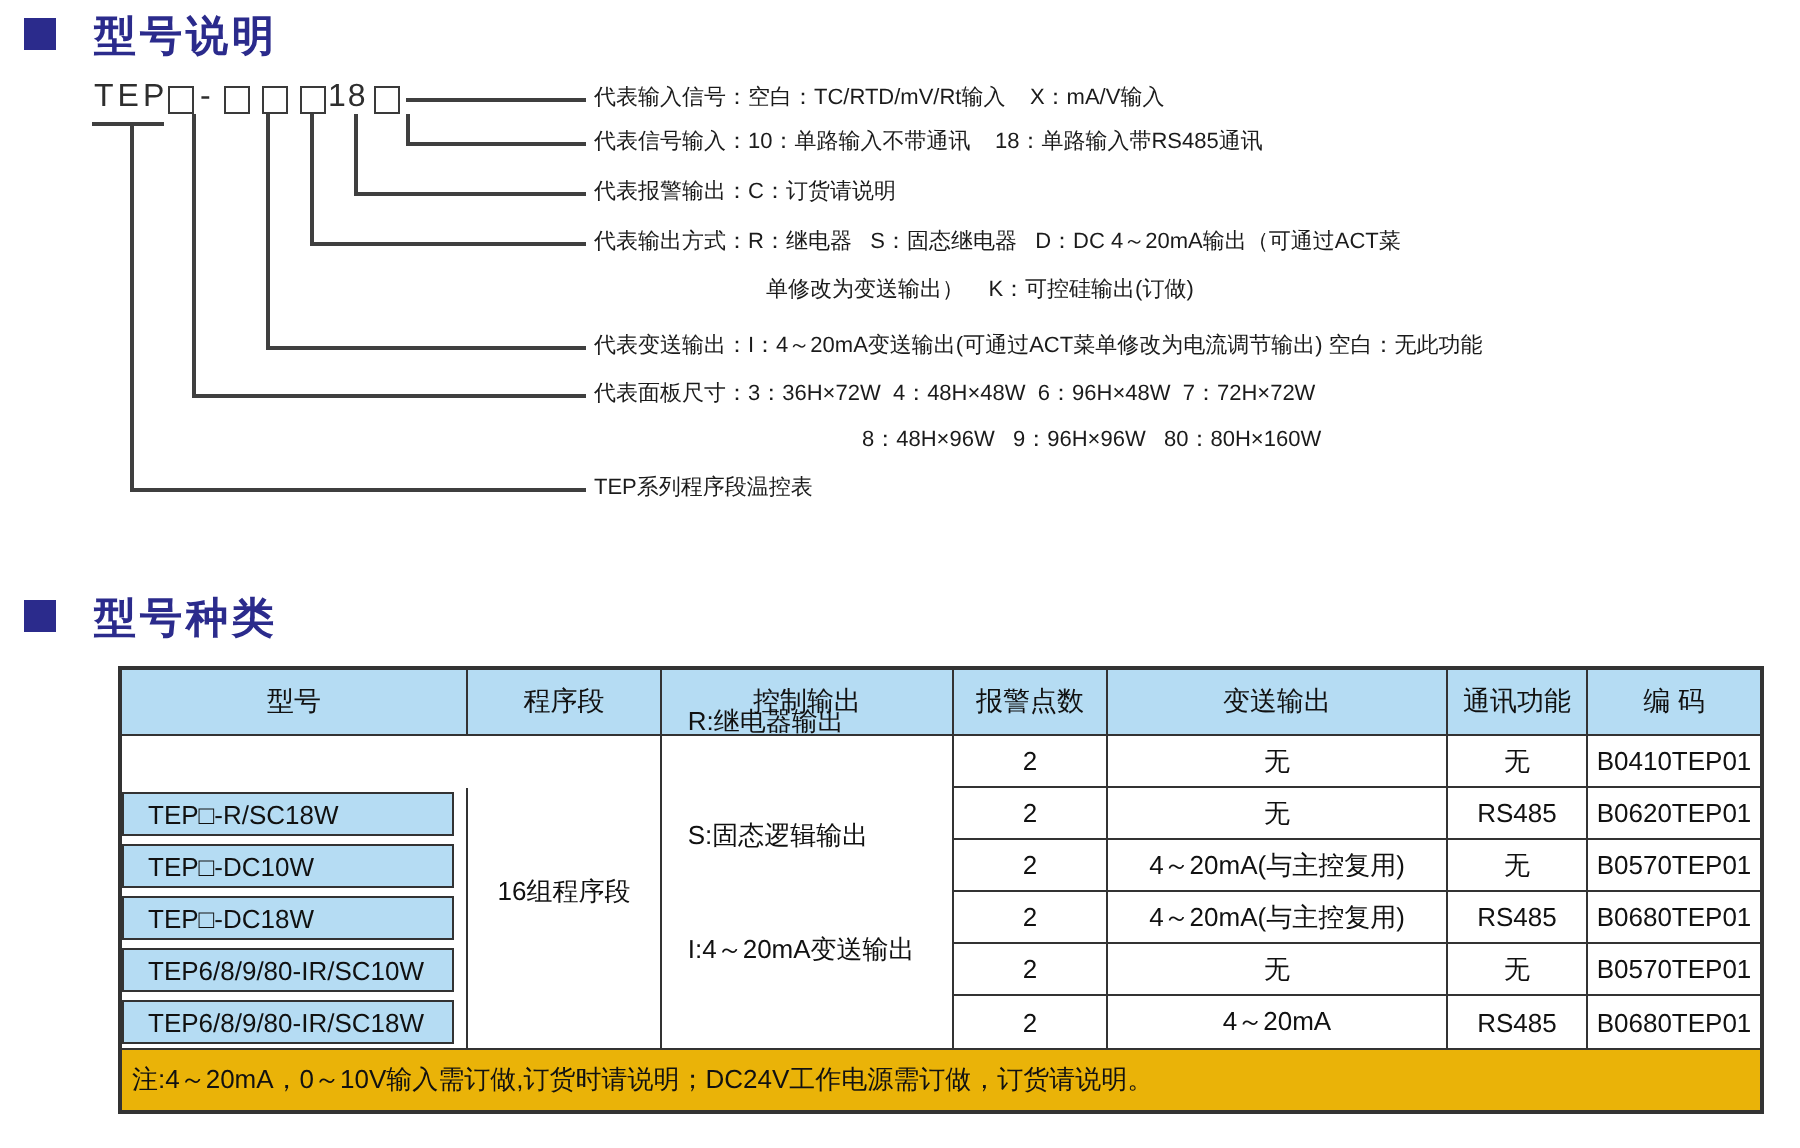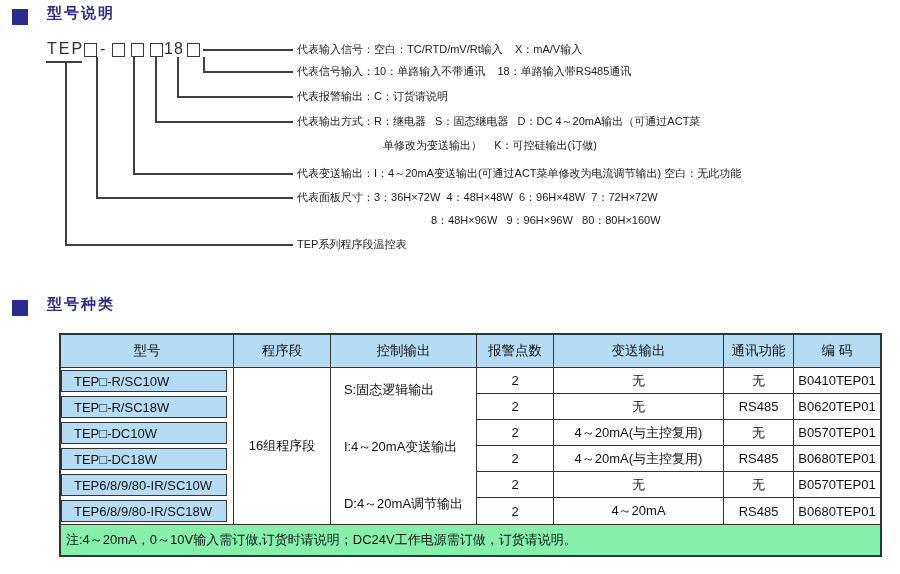--- a/index.html
+++ b/index.html
@@ -4,21 +4,21 @@
 <style>
   * { margin:0; padding:0; box-sizing:border-box; }
   html,body { background:#fff; }
   .page {
     position:relative; width:900px; height:574px; background:#ffffff;
     font-family:"Liberation Sans","DejaVu Sans",sans-serif; color:#1b1b1b; overflow:hidden;
   }
   
   .bullet { position:absolute; width:16px; height:16px; background:#2b2b8c; }
   .sec-title {
-    position:absolute; font-size:15px; font-weight:bold; color:#2b2b8c; letter-spacing:2px;
+    position:absolute; font-size:21px; font-weight:bold; color:#2b2b8c; letter-spacing:2px;
   }
   
   .code {
     position:absolute; top:40px; font-size:16px; color:#2e2e2e; letter-spacing:2px; font-weight:500;
     white-space:pre;
   }
   .cbox {
     position:absolute; top:43px; width:13px; height:14px; border:1.5px solid #3a3a3a; background:#fff;
   }
   .ln { position:absolute; background:#3f3f3f; }
@@ -52,21 +52,21 @@
     background:#b5dcf3; border:1.5px solid #333;
     display:flex; align-items:center; padding-left:12px; white-space:nowrap;
   }
   .merge {
     display:flex; align-items:center; justify-content:center;
     border-right:1.5px solid #333; background:#fff;
   }
   .ctrl-lines { text-align:left; line-height:19px; white-space:pre; }
   .note-cell {
     border-top:1.5px solid #333; display:flex; align-items:center;
-    padding-left:5px; background:#86efac; white-space:pre;
+    padding-left:5px; background:#eab308; white-space:pre;
   }
 </style>
 </head>
 <body>
 
 <div class="page">
 
   <div class="bullet" style="left:12px;top:9px;"></div>
   <div class="sec-title" style="left:47px;top:4px;">型号说明</div>
 
@@ -115,29 +115,27 @@
     <div class="th" style="grid-area:1/2;">程序段</div>
     <div class="th" style="grid-area:1/4;">报警点数</div>
     <div class="th" style="grid-area:1/3;">控制输出</div>
     <div class="th" style="grid-area:1/5;">变送输出</div>
     <div class="th" style="grid-area:1/6;">通讯功能</div>
     <div class="th noR" style="grid-area:1/7;">编 码</div>
 
     <div class="merge" style="grid-area:2/2/span 6/3;">16组程序段</div>
     <div class="merge" style="grid-area:2/3/span 6/4;">
       <div class="ctrl-lines">
+        <div>R:继电器输出</div>
         <div>S:固态逻辑输出</div>
         <div>I:4～20mA变送输出</div>
         <div>D:4～20mA调节输出</div>
       </div>
     </div>
 
-    <div class="mcell" style="grid-area:2/1;">
-        <div class="chip">TEP□-R/SC10W</div>
-      </div>
     <div class="cell" style="grid-area:2/4;">2</div>
     <div class="cell" style="grid-area:2/5;">无</div>
     <div class="cell" style="grid-area:2/6;">无</div>
     <div class="cell noR" style="grid-area:2/7;">B0410TEP01</div>
 
     <div class="mcell" style="grid-area:3/1;">
         <div class="chip">TEP□-R/SC18W</div>
       </div>
     <div class="cell" style="grid-area:3/4;">2</div>
     <div class="cell" style="grid-area:3/5;">无</div>

